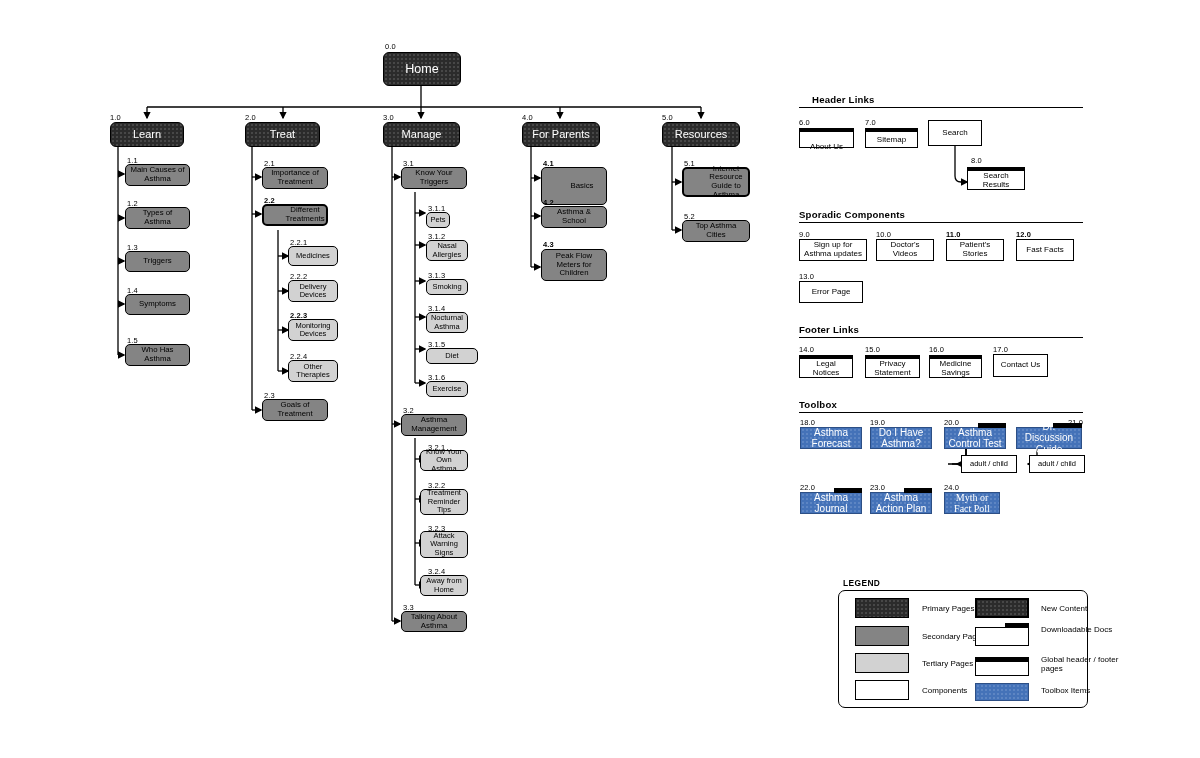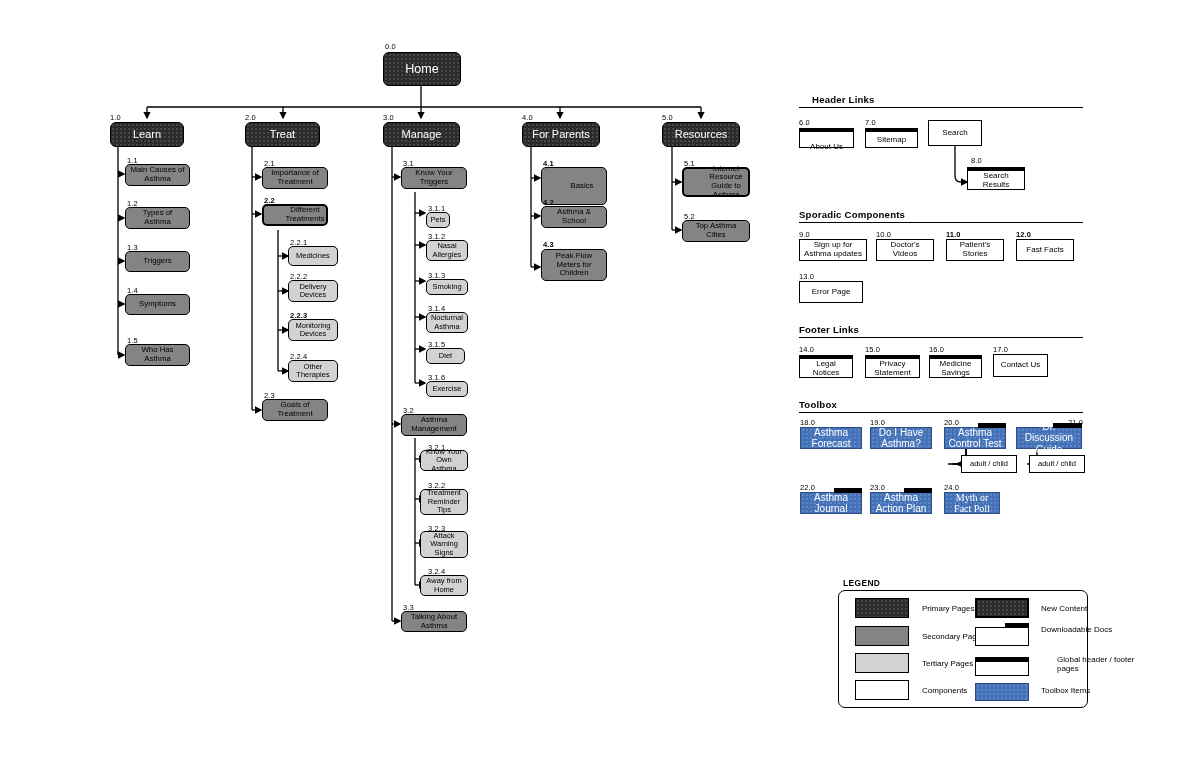--- a/index.html
+++ b/index.html
@@ -232,21 +232,21 @@
   <div class="node tertiary" style="left:426px;top:279px;width:42px;height:16px;">
     <span class="lbl">Smoking</span>
   </div>
 
   <div class="num" style="left:428px;top:304px;">3.1.4</div>
   <div class="node tertiary" style="left:426px;top:312px;width:42px;height:21px;">
     <span class="lbl">Nocturnal Asthma</span>
   </div>
 
   <div class="num" style="left:428px;top:340px;">3.1.5</div>
-  <div class="node tertiary" style="left:426px;top:348px;width:39px;height:16px;">
+  <div class="node tertiary" style="left:426px;top:348px;width:52px;height:16px;">
     <span class="lbl">Diet</span>
   </div>
 
   <div class="num" style="left:428px;top:373px;">3.1.6</div>
   <div class="node tertiary" style="left:426px;top:381px;width:42px;height:16px;">
     <span class="lbl">Exercise</span>
   </div>
 
   <div class="num" style="left:403px;top:406px;">3.2</div>
   <div class="node secondary" style="left:401px;top:414px;width:66px;height:22px;">
@@ -450,18 +450,18 @@
   <div class="lg-tx" style="left:1041px;top:604px;">New Content</div>
 
   <div class="lg-sw component" style="left:975px;top:627px;width:54px;height:19px;">
     <div style="position:absolute;right:-1.4px;top:-5.5px;width:46%;height:5.5px;background:#000;"></div>
   </div>
   <div class="lg-tx" style="left:1041px;top:625px;width:80px;">Downloadable Docs</div>
 
   <div class="lg-sw component" style="left:975px;top:657px;width:54px;height:19px;">
     <div style="position:absolute;left:-1.4px;right:-1.4px;top:-1.4px;height:5px;background:#000;"></div>
   </div>
-  <div class="lg-tx" style="left:1041px;top:655px;width:82px;margin-left:16px;">Global header / footer pages</div>
+  <div class="lg-tx" style="left:1041px;top:655px;width:82px;">Global header / footer pages</div>
 
   <div class="lg-sw toolbox" style="left:975px;top:683px;width:54px;height:18px;border:1px solid #2d4f85;"></div>
   <div class="lg-tx" style="left:1041px;top:686px;">Toolbox Items</div>
 
 </div>
 
 </body></html>

